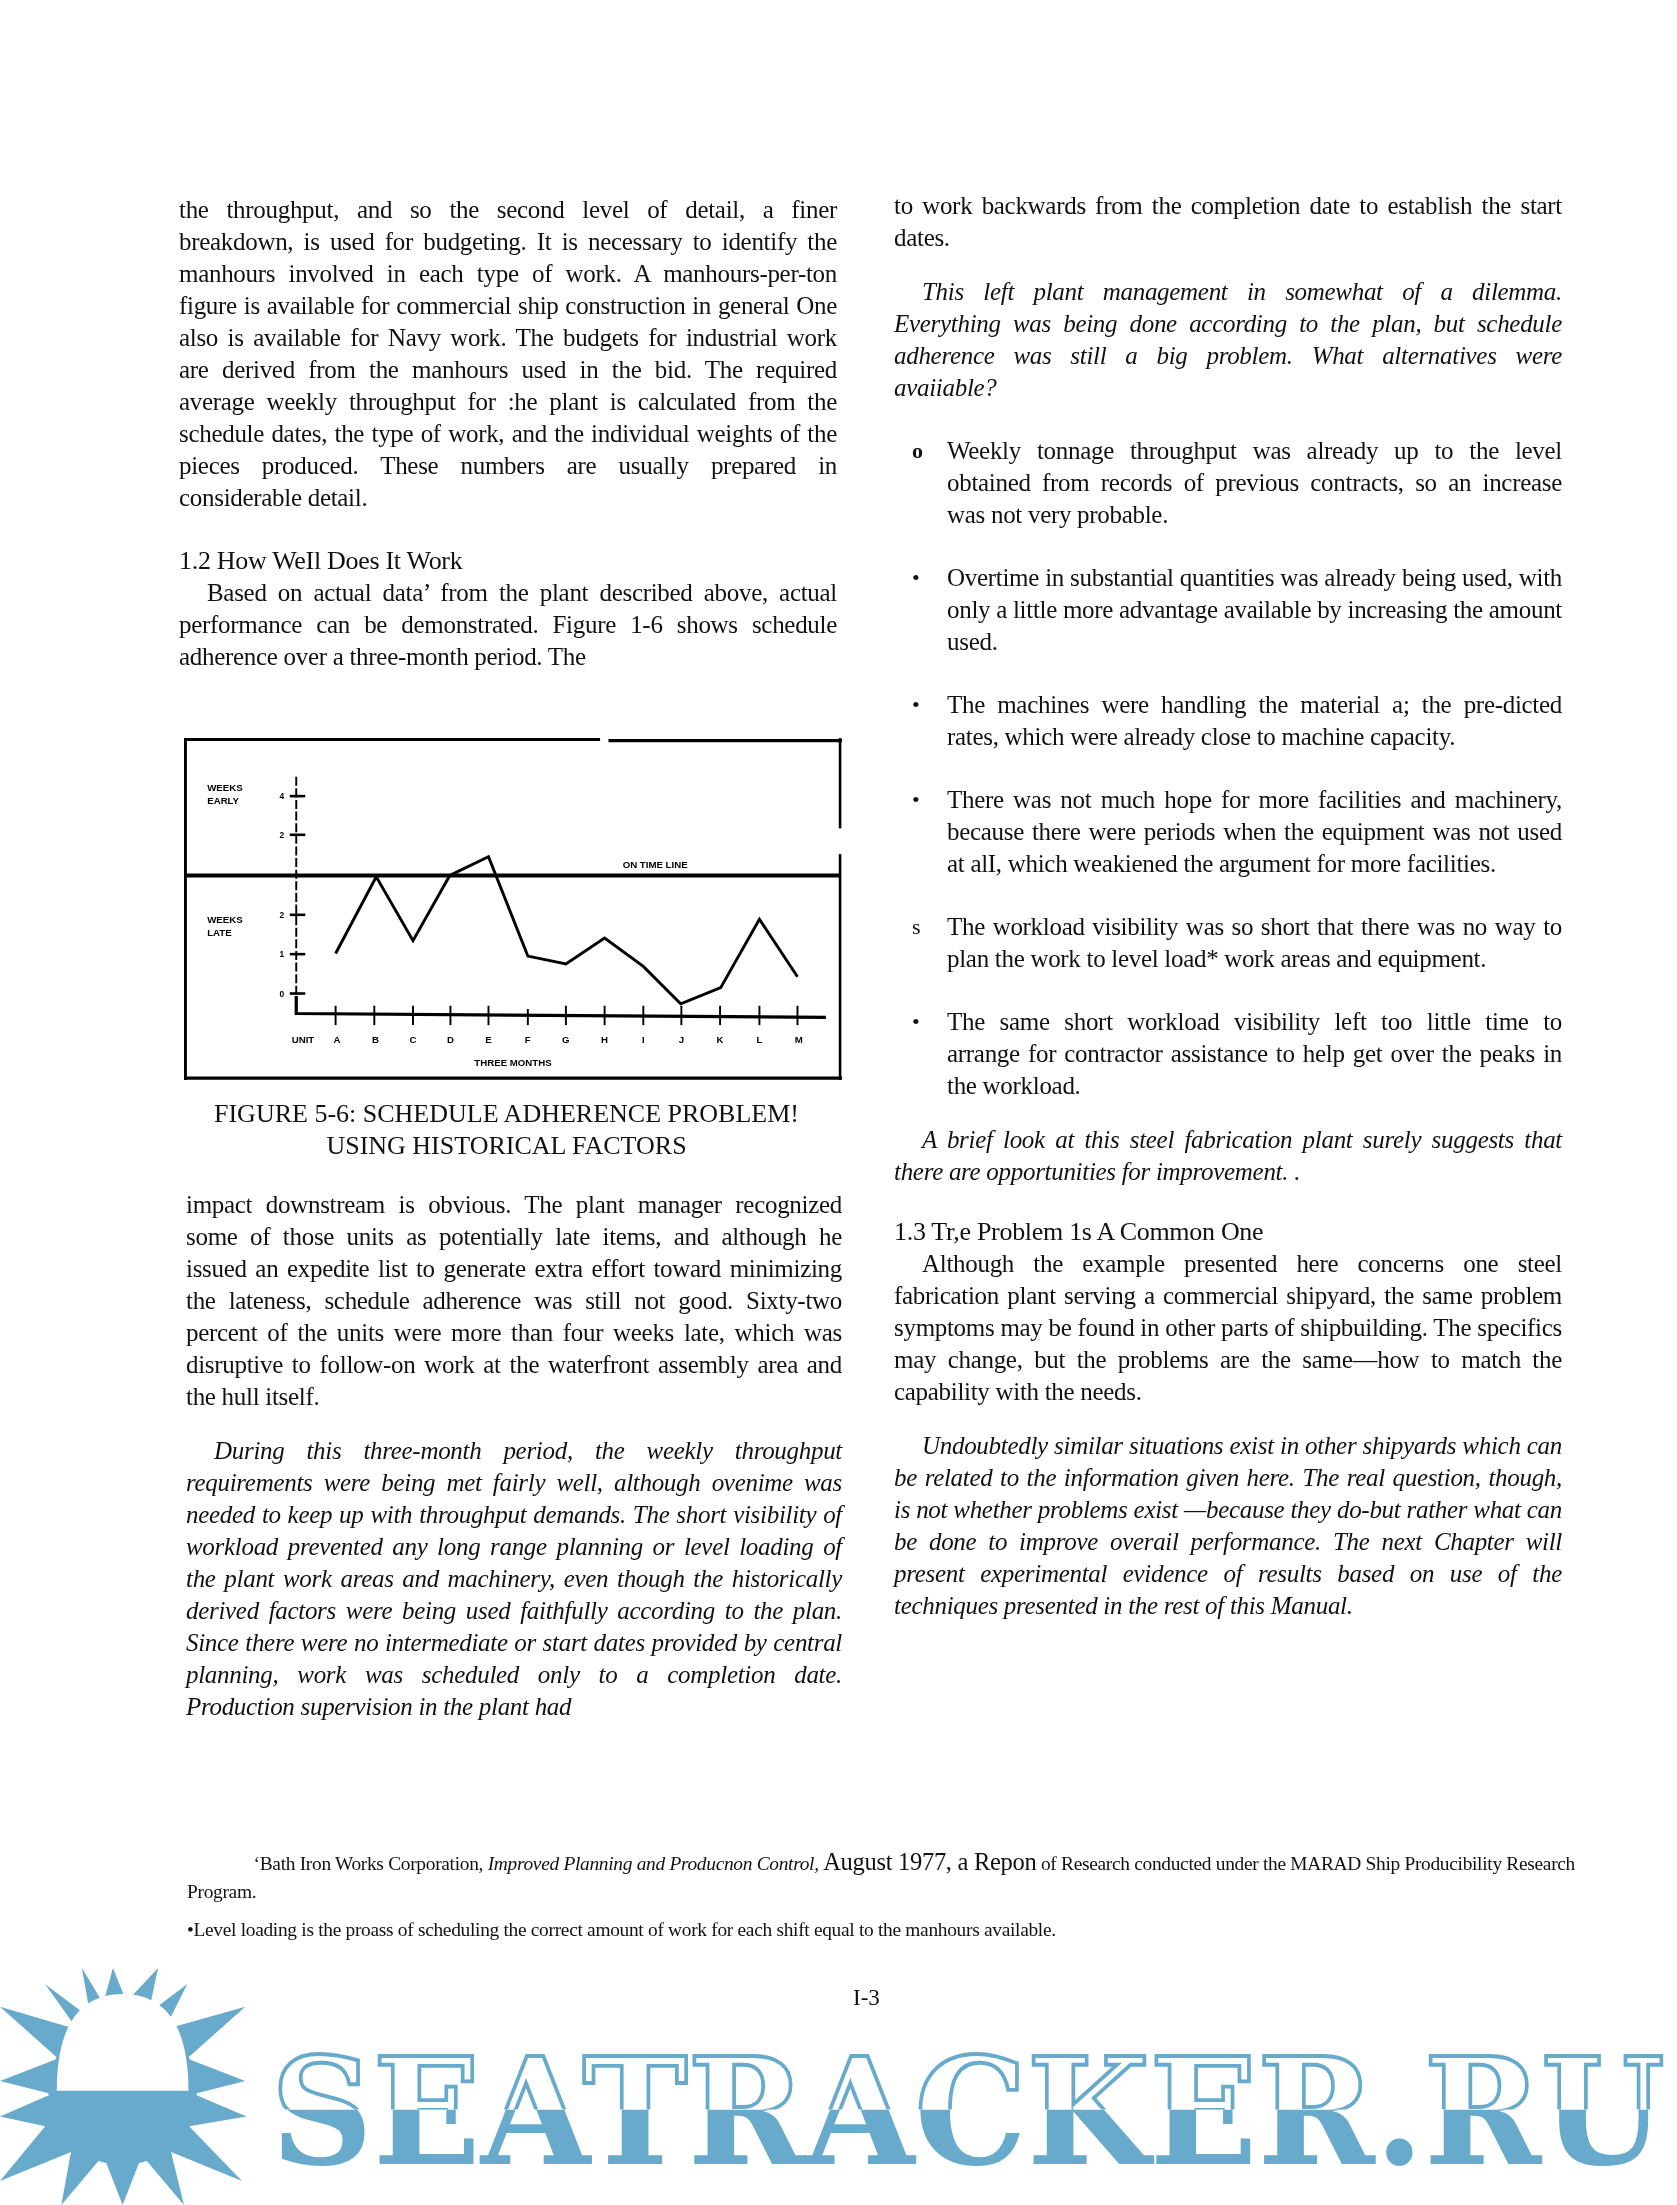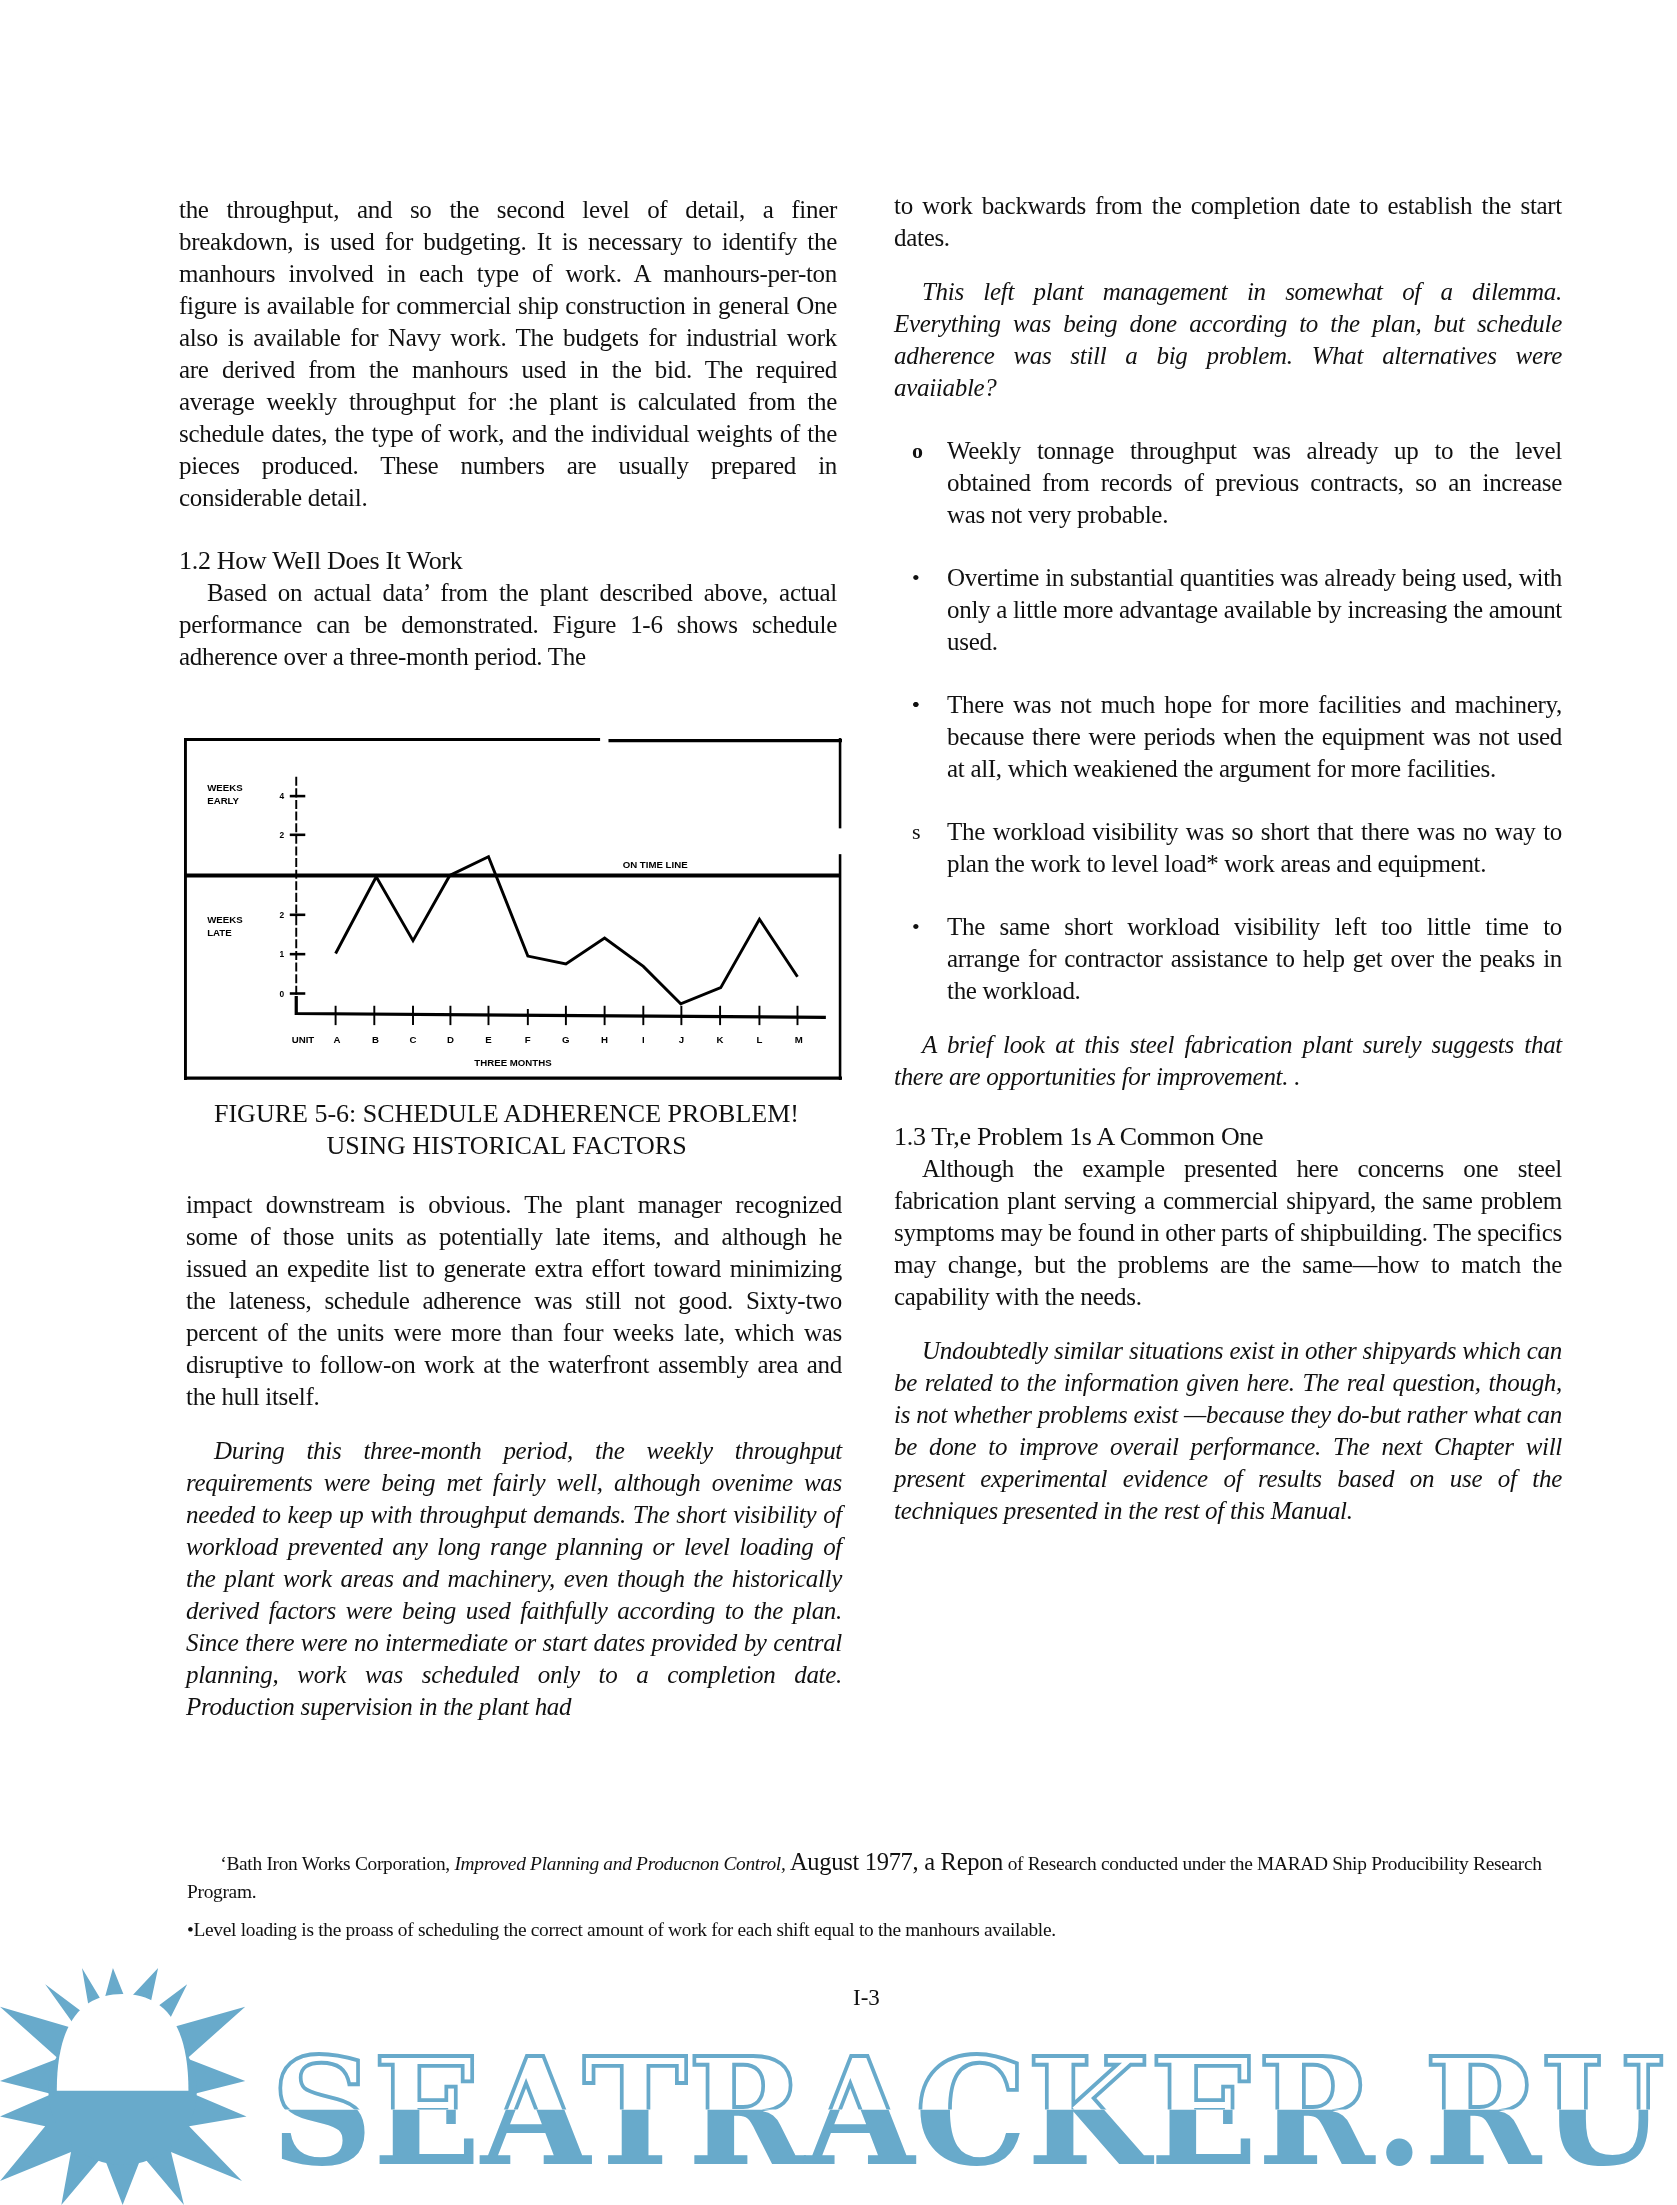--- a/index.html
+++ b/index.html
@@ -29,21 +29,21 @@
   
   .figure { position: absolute; left: 184px; top: 738px; width: 718px; height: 342px; }
   .figure svg { display: block; }
   .caption {
     position: absolute; left: 174px; top: 1098px; width: 665px;
     text-align: center; font-size: 26px; line-height: 32px;
   }
 
   
   .footnotes { position: absolute; left: 187px; top: 1848px; width: 1388px; font-size: 19.4px; line-height: 28px; }
-  .footnotes p { text-align: center; }
+  .footnotes p { text-align: right; }
   .footnotes .big { font-size: 24.5px; }
   .fn2 { margin-top: 10px; }
 
   .pagenum { position: absolute; left: 853px; top: 1985px; font-size: 23px; }
 
   
   .watermark { position: absolute; left: 0; top: 1968px; width: 1678px; height: 237px; }
   .wm-text {
     position: absolute; left: 271px; top: 2045px; width: 1400px; height: 129px;
   }
@@ -149,20 +149,21 @@
       <li>
         <span class="mark ring">o</span>
         <span>Weekly tonnage throughput was already up to the level obtained from records of previous contracts, so an increase was not very probable.</span>
       </li>
       <li>
         <span class="mark">•</span>
         <span>Overtime in substantial quantities was already being used, with only a little more advantage available by increasing the amount used.</span>
       </li>
       <li>
         <span class="mark">•</span>
+        <span>The machines were handling the material a; the pre-dicted rates, which were already close to machine capacity.</span>
       </li>
       <li>
         <span class="mark">•</span>
         <span>There was not much hope for more facilities and machinery, because there were periods when the equipment was not used at alI, which weakiened the argument for more facilities.</span>
       </li>
       <li>
         <span class="mark small-s">s</span>
         <span>The workload visibility was so short that there was no way to plan the work to level load* work areas and equipment.</span>
       </li>
       <li style="margin-bottom:0">

